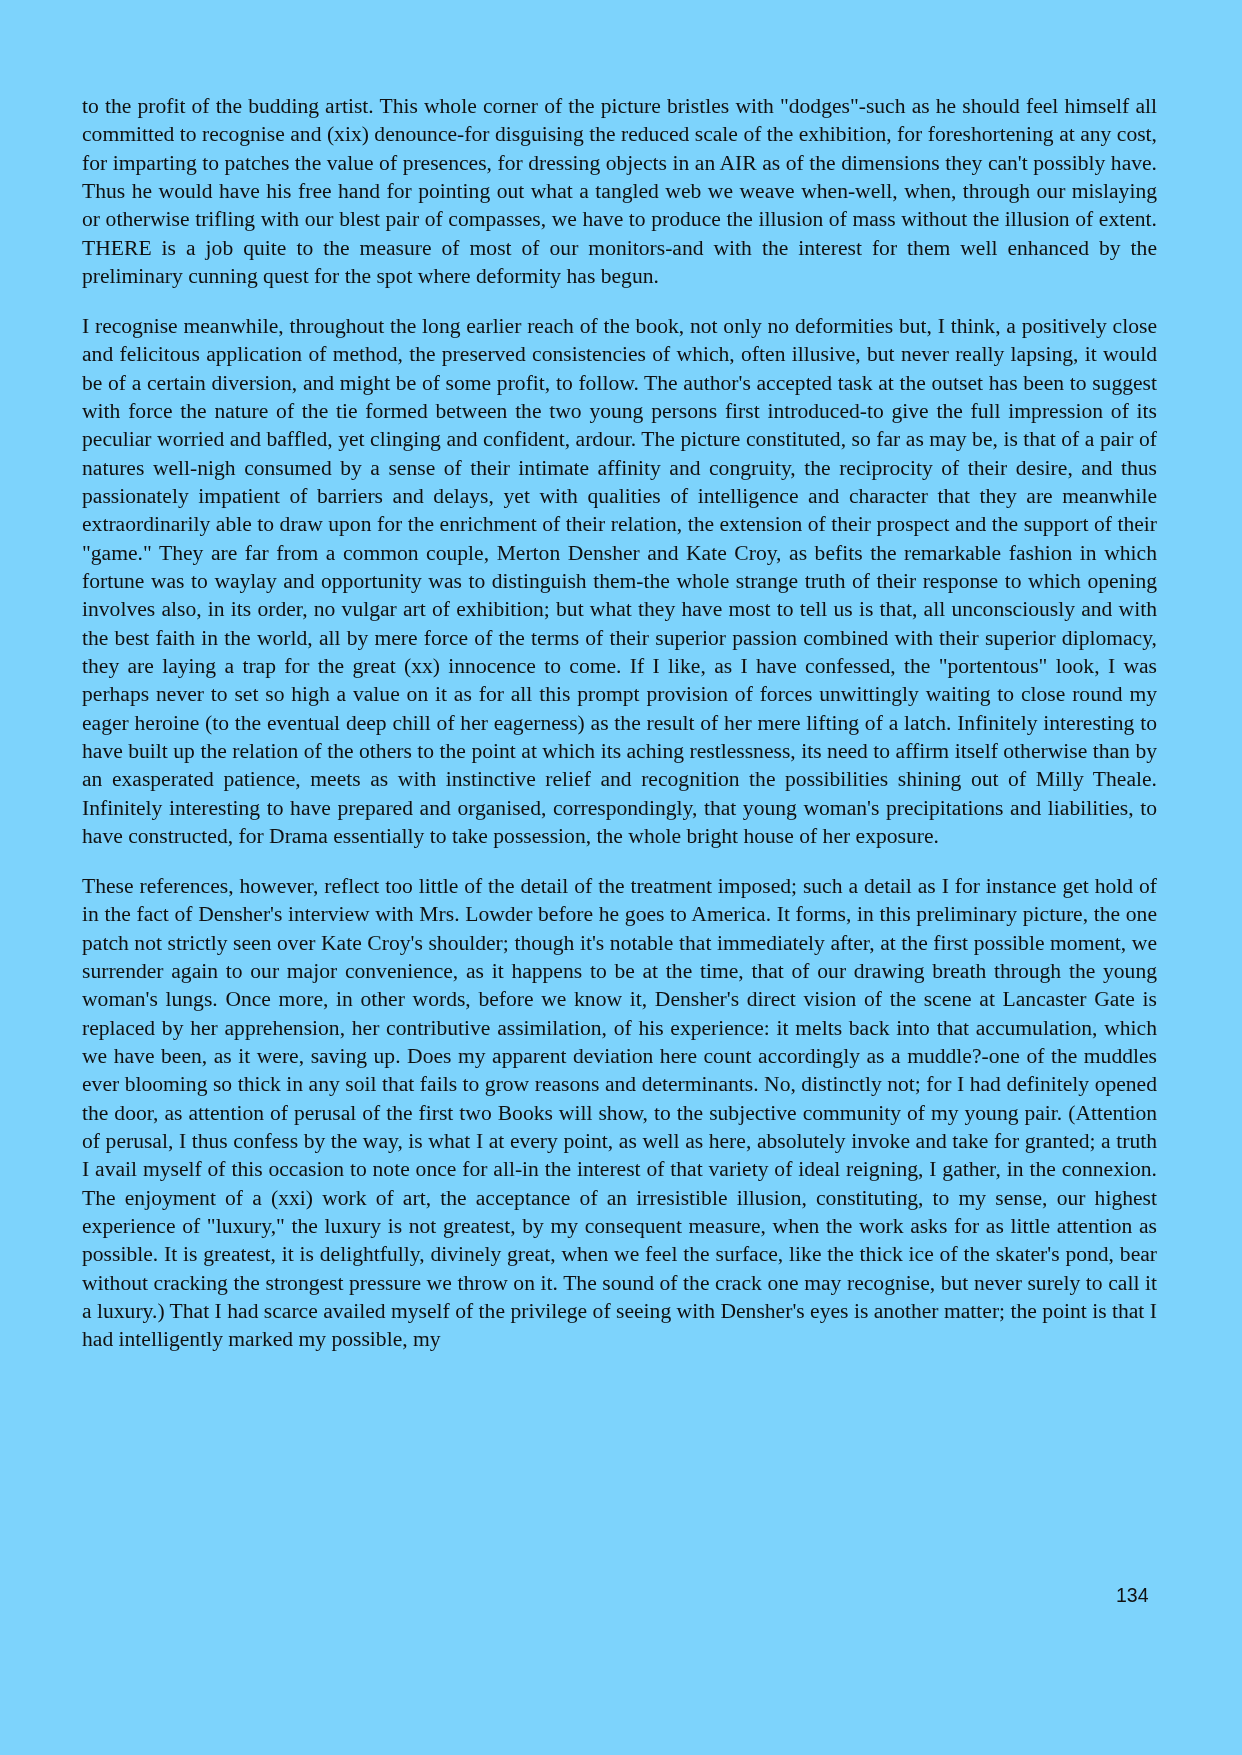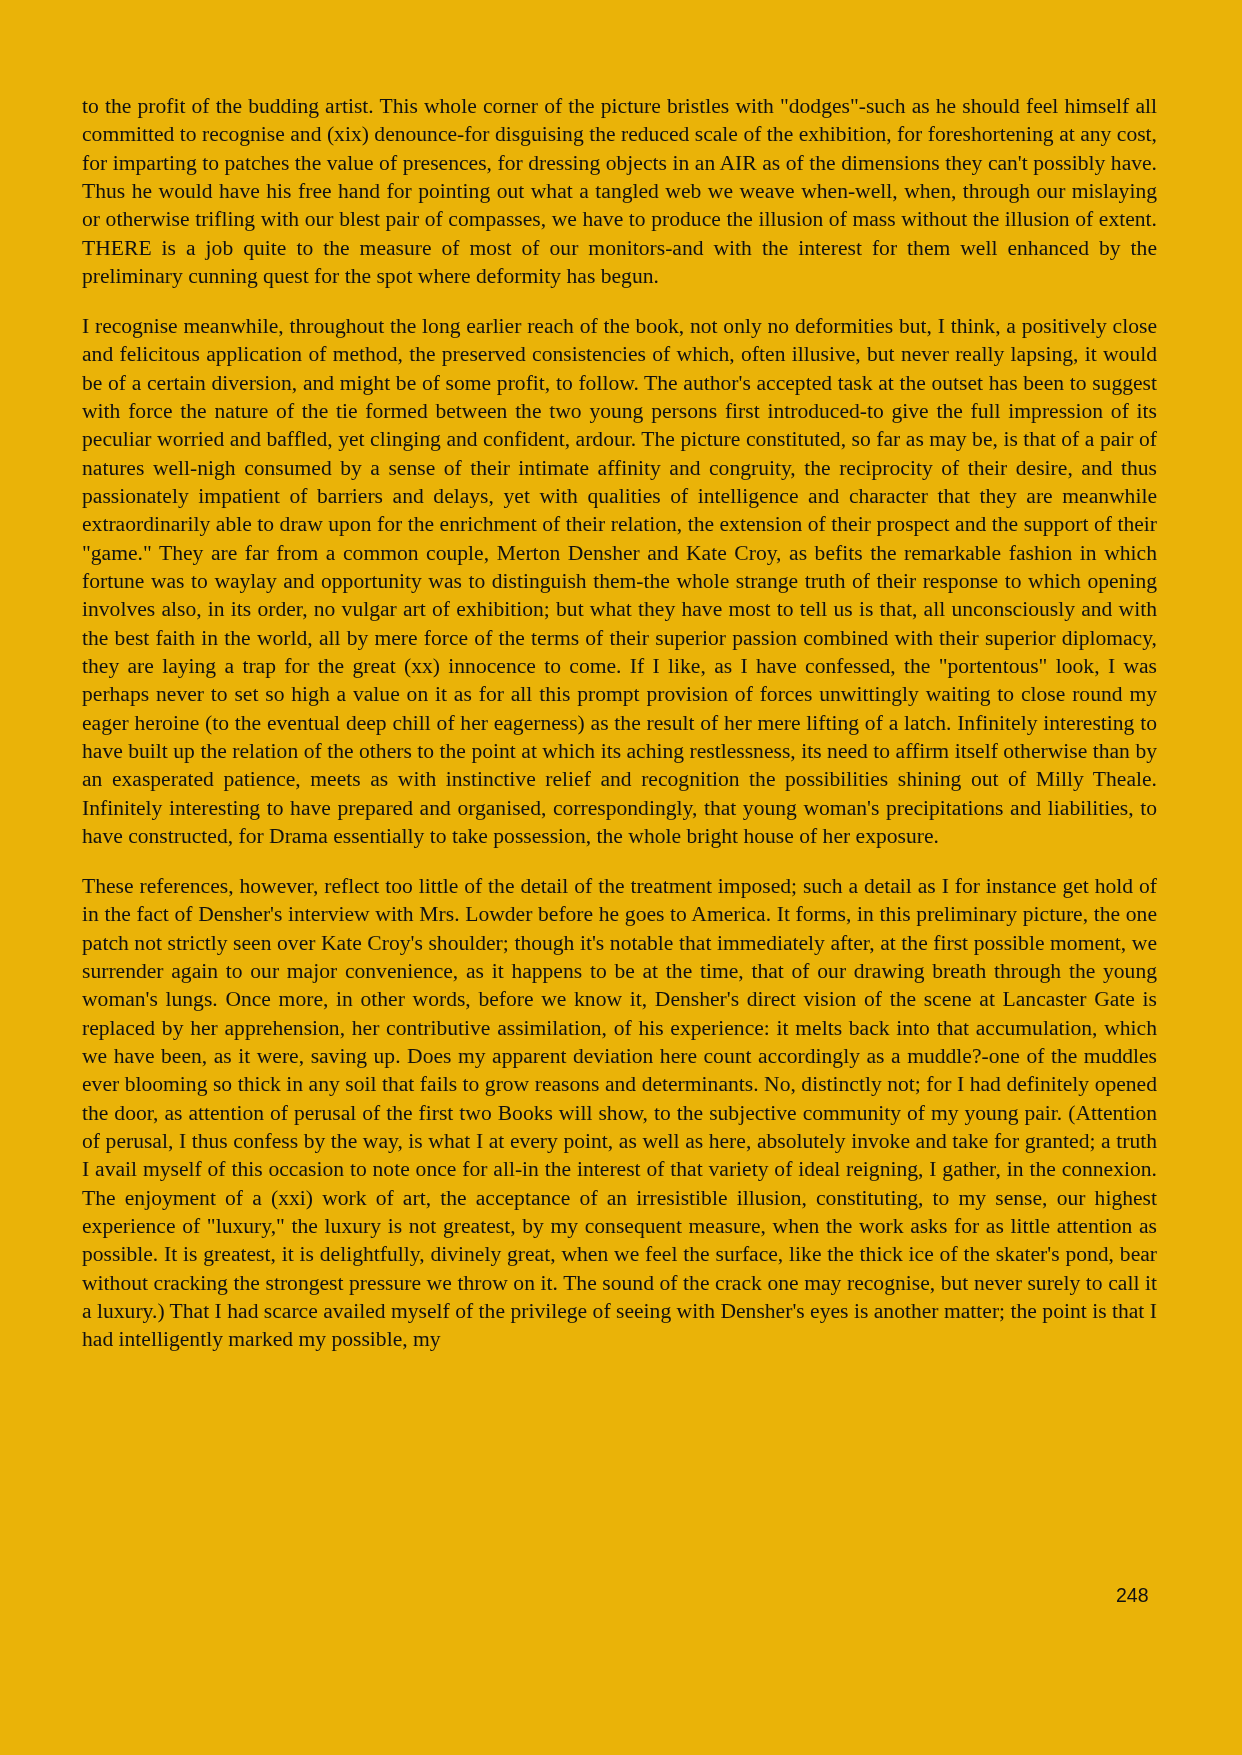--- a/index.html
+++ b/index.html
@@ -12,21 +12,21 @@
       height: 1755px;
       position: relative;
       overflow: hidden;
     }
     .page {
       position: absolute;
       left: 0;
       top: 0;
       width: 1242px;
       height: 1755px;
-      background: #eab308;
+      background: #7dd3fc;
     }
     .text-block {
       position: absolute;
       left: 82px;
       top: 92px;
       width: 1075px;
       font-family: "Liberation Serif", "DejaVu Serif", serif;
       font-size: 21.6px;
       line-height: 28.35px;
       color: #111111;
@@ -50,14 +50,14 @@
   </style>
 </head>
 <body>
 
 <div class="page">
   <div class="text-block">
     <p>to the profit of the budding artist. This whole corner of the picture bristles with "dodges"-such as he should feel himself all committed to recognise and (xix) denounce-for disguising the reduced scale of the exhibition, for foreshortening at any cost, for imparting to patches the value of presences, for dressing objects in an AIR as of the dimensions they can't possibly have. Thus he would have his free hand for pointing out what a tangled web we weave when-well, when, through our mislaying or otherwise trifling with our blest pair of compasses, we have to produce the illusion of mass without the illusion of extent. THERE is a job quite to the measure of most of our monitors-and with the interest for them well enhanced by the preliminary cunning quest for the spot where deformity has begun.</p>
     <p>I recognise meanwhile, throughout the long earlier reach of the book, not only no deformities but, I think, a positively close and felicitous application of method, the preserved consistencies of which, often illusive, but never really lapsing, it would be of a certain diversion, and might be of some profit, to follow. The author's accepted task at the outset has been to suggest with force the nature of the tie formed between the two young persons first introduced-to give the full impression of its peculiar worried and baffled, yet clinging and confident, ardour. The picture constituted, so far as may be, is that of a pair of natures well-nigh consumed by a sense of their intimate affinity and congruity, the reciprocity of their desire, and thus passionately impatient of barriers and delays, yet with qualities of intelligence and character that they are meanwhile extraordinarily able to draw upon for the enrichment of their relation, the extension of their prospect and the support of their "game." They are far from a common couple, Merton Densher and Kate Croy, as befits the remarkable fashion in which fortune was to waylay and opportunity was to distinguish them-the whole strange truth of their response to which opening involves also, in its order, no vulgar art of exhibition; but what they have most to tell us is that, all unconsciously and with the best faith in the world, all by mere force of the terms of their superior passion combined with their superior diplomacy, they are laying a trap for the great (xx) innocence to come. If I like, as I have confessed, the "portentous" look, I was perhaps never to set so high a value on it as for all this prompt provision of forces unwittingly waiting to close round my eager heroine (to the eventual deep chill of her eagerness) as the result of her mere lifting of a latch. Infinitely interesting to have built up the relation of the others to the point at which its aching restlessness, its need to affirm itself otherwise than by an exasperated patience, meets as with instinctive relief and recognition the possibilities shining out of Milly Theale. Infinitely interesting to have prepared and organised, correspondingly, that young woman's precipitations and liabilities, to have constructed, for Drama essentially to take possession, the whole bright house of her exposure.</p>
     <p>These references, however, reflect too little of the detail of the treatment imposed; such a detail as I for instance get hold of in the fact of Densher's interview with Mrs. Lowder before he goes to America. It forms, in this preliminary picture, the one patch not strictly seen over Kate Croy's shoulder; though it's notable that immediately after, at the first possible moment, we surrender again to our major convenience, as it happens to be at the time, that of our drawing breath through the young woman's lungs. Once more, in other words, before we know it, Densher's direct vision of the scene at Lancaster Gate is replaced by her apprehension, her contributive assimilation, of his experience: it melts back into that accumulation, which we have been, as it were, saving up. Does my apparent deviation here count accordingly as a muddle?-one of the muddles ever blooming so thick in any soil that fails to grow reasons and determinants. No, distinctly not; for I had definitely opened the door, as attention of perusal of the first two Books will show, to the subjective community of my young pair. (Attention of perusal, I thus confess by the way, is what I at every point, as well as here, absolutely invoke and take for granted; a truth I avail myself of this occasion to note once for all-in the interest of that variety of ideal reigning, I gather, in the connexion. The enjoyment of a (xxi) work of art, the acceptance of an irresistible illusion, constituting, to my sense, our highest experience of "luxury," the luxury is not greatest, by my consequent measure, when the work asks for as little attention as possible. It is greatest, it is delightfully, divinely great, when we feel the surface, like the thick ice of the skater's pond, bear without cracking the strongest pressure we throw on it. The sound of the crack one may recognise, but never surely to call it a luxury.) That I had scarce availed myself of the privilege of seeing with Densher's eyes is another matter; the point is that I had intelligently marked my possible, my</p>
   </div>
-  <div class="page-number">248</div>
+  <div class="page-number">134</div>
 </div>
 
 </body></html>

